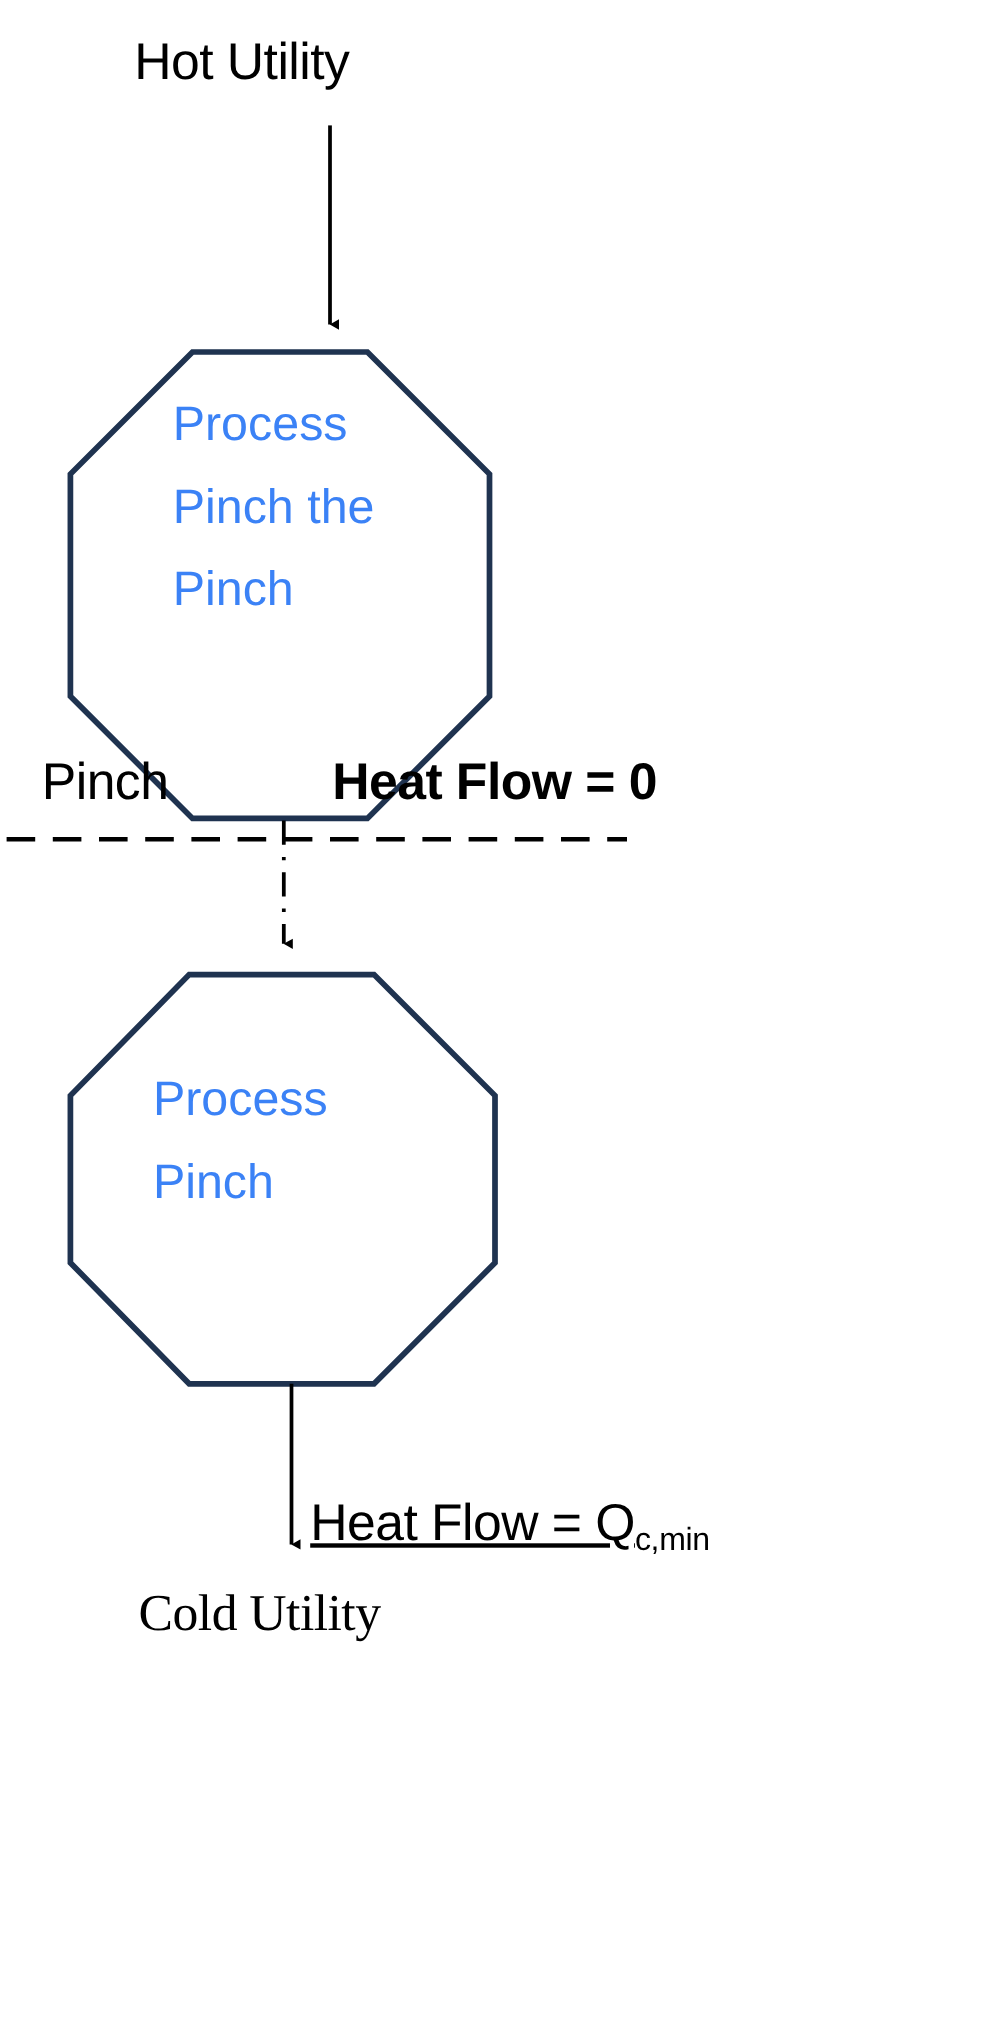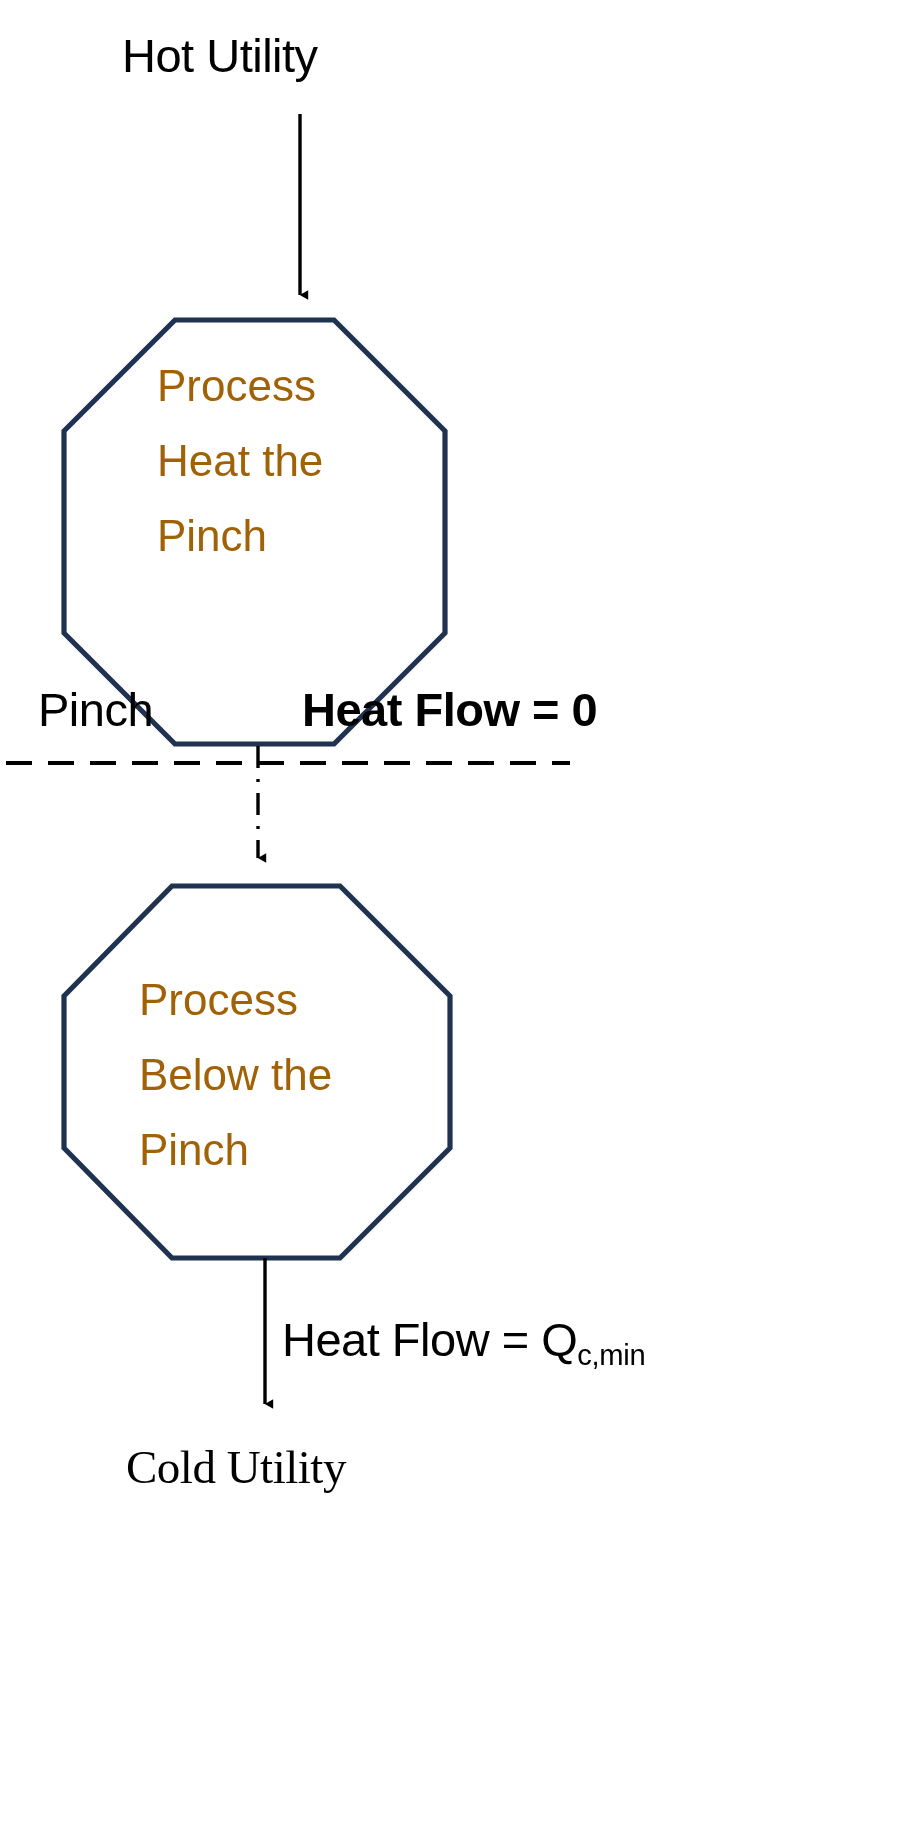--- a/index.html
+++ b/index.html
@@ -28,21 +28,21 @@
     position: absolute;
     color: #000000;
     font-family: "Liberation Sans", sans-serif;
     white-space: nowrap;
     line-height: 1.0;
     letter-spacing: -0.5px;
   }
   .big { font-size: 47px; }
   .node-text {
     position: absolute;
-    color: #a16207;
+    color: #3b82f6;
     font-family: "Liberation Sans", sans-serif;
     font-size: 44px;
     line-height: 75px;
     white-space: nowrap;
   }
   .sub {
     font-size: 0.62em;
     vertical-align: baseline;
     position: relative;
     top: 0.30em;
@@ -90,31 +90,30 @@
     <g>
       <line x1="265" y1="1258" x2="265" y2="1404" stroke="#000000" stroke-width="3.4" marker-end="url(#arrowSolid3)"></line>
     </g>
   </svg>
 
   <div class="lbl big" style="left:122px; top:32px;">Hot Utility</div>
 
 
   <div class="node-text" style="left:157px; top:348px;">
     <div>Process</div>
-    <div>Heat the</div>
+    <div>Pinch the</div>
     <div>Pinch</div>
   </div>
 
   <div class="lbl big" style="left:38px; top:686px;">Pinch</div>
 
   <div class="lbl big" style="left:302px; top:686px;font-weight:bold;">Heat Flow = 0</div>
 
   <div class="node-text" style="left:139px; top:962px;">
     <div>Process</div>
-    <div>Below the</div>
     <div>Pinch</div>
   </div>
 
-  <div class="lbl big" style="left:282px; top:1316px;"><span>Heat Flow = Q</span><span class="sub">c,min</span></div>
+  <div class="lbl big" style="left:282px; top:1360px;text-decoration:underline;"><span>Heat Flow = Q</span><span class="sub">c,min</span></div>
 
   <div class="lbl big" style="left:126px; top:1444px;font-family:Liberation Serif, serif;">Cold Utility</div>
 
 </div>
 
 </body></html>

